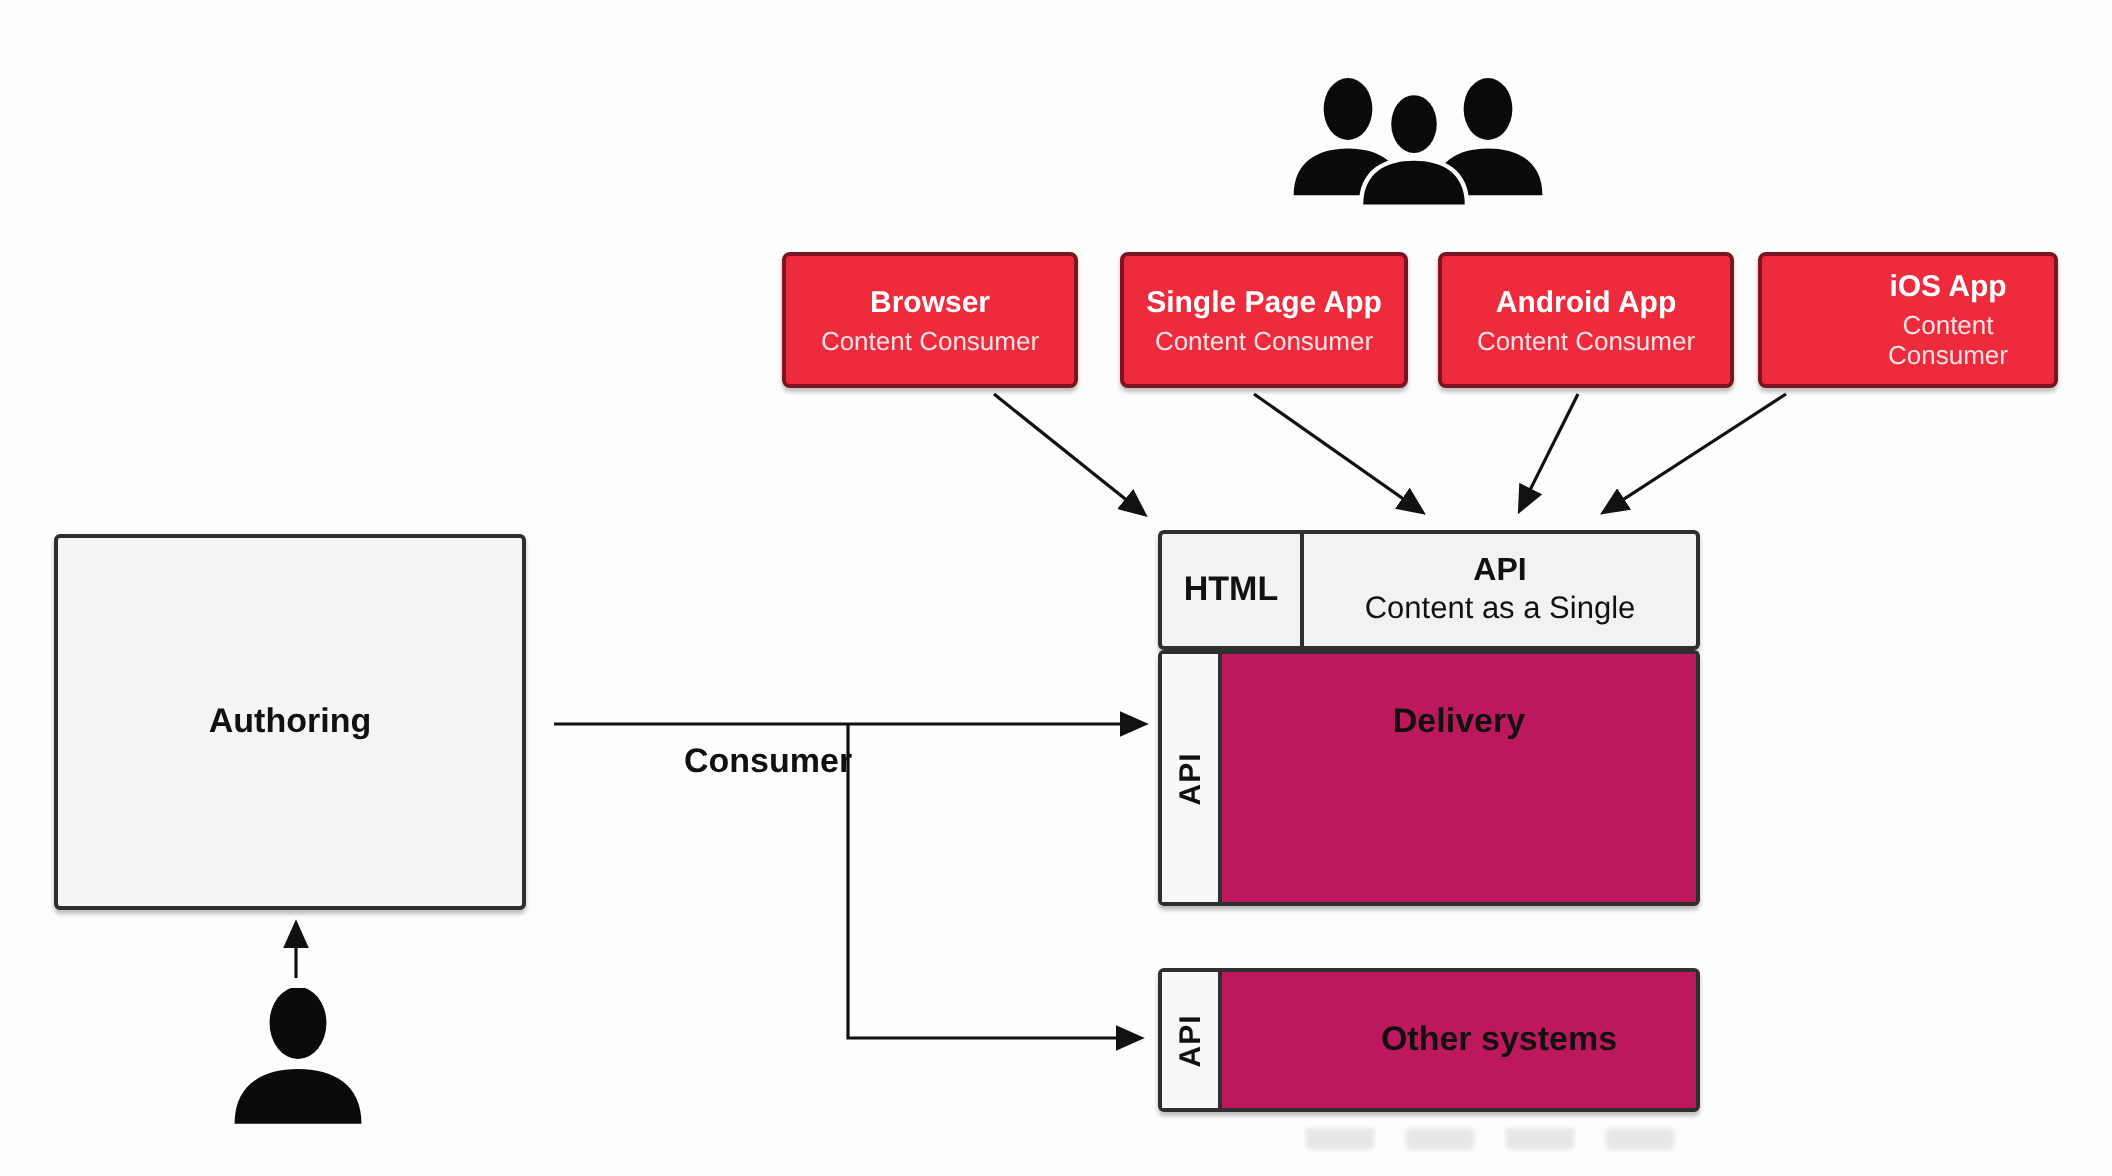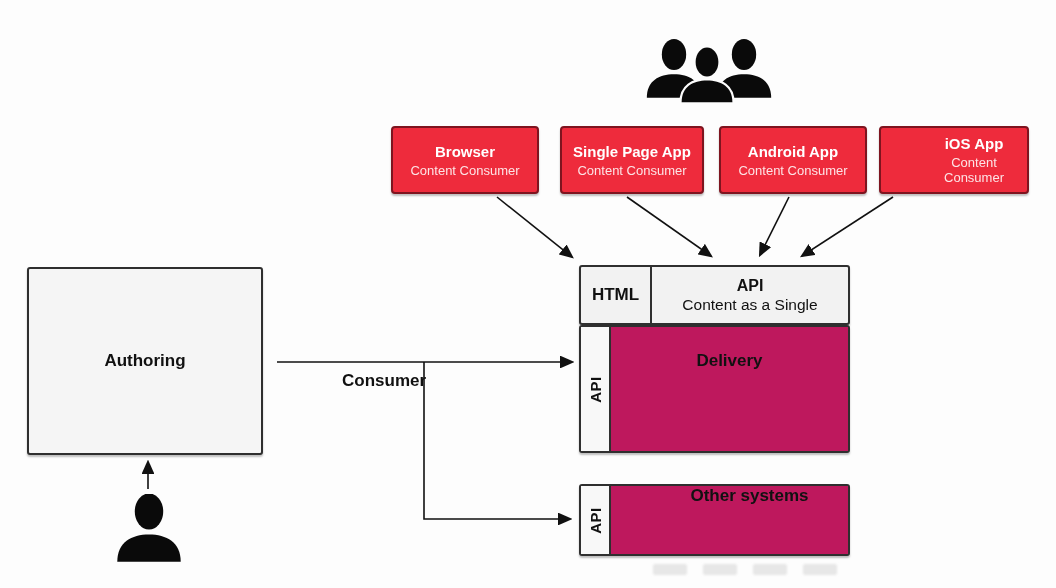--- a/index.html
+++ b/index.html
@@ -29,21 +29,21 @@
   .sidebox{display:flex;padding:0;}
   .api-strip{
     width:28px;background:#f8f8f8;border-right:2px solid #2f2f2f;
     display:flex;align-items:center;justify-content:center;
   }
   .api-strip span{
     transform:rotate(-90deg);font-weight:bold;font-size:15px;letter-spacing:0.5px;white-space:nowrap;
   }
   .gray-cell{flex:1;background:#be185d;display:flex;justify-content:center;font-weight:bold;font-size:17px;}
   .gray-cell.top-label{align-items:flex-start;padding-top:24px;}
-  .gray-cell.mid-label{padding-left:40px;}
+  .gray-cell.mid-label{align-items:center;padding-left:40px;}
   .authoring{
     background:#f5f5f5;display:flex;align-items:center;justify-content:center;
     font-weight:bold;font-size:17px;
   }
   .floating-label{font-weight:bold;font-size:17px;}
   
   .wm{background:#e7e7e7;border-radius:2px;filter:blur(1px);}
   svg{display:block;}
   #wires{pointer-events:none;}
 </style>

